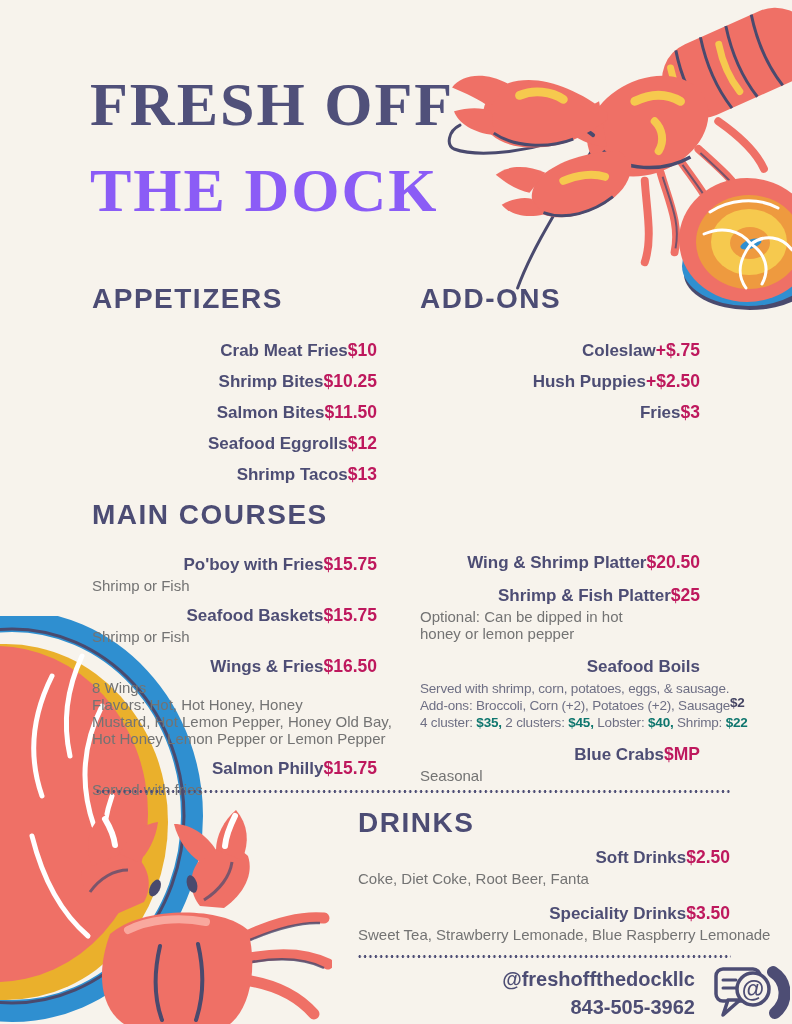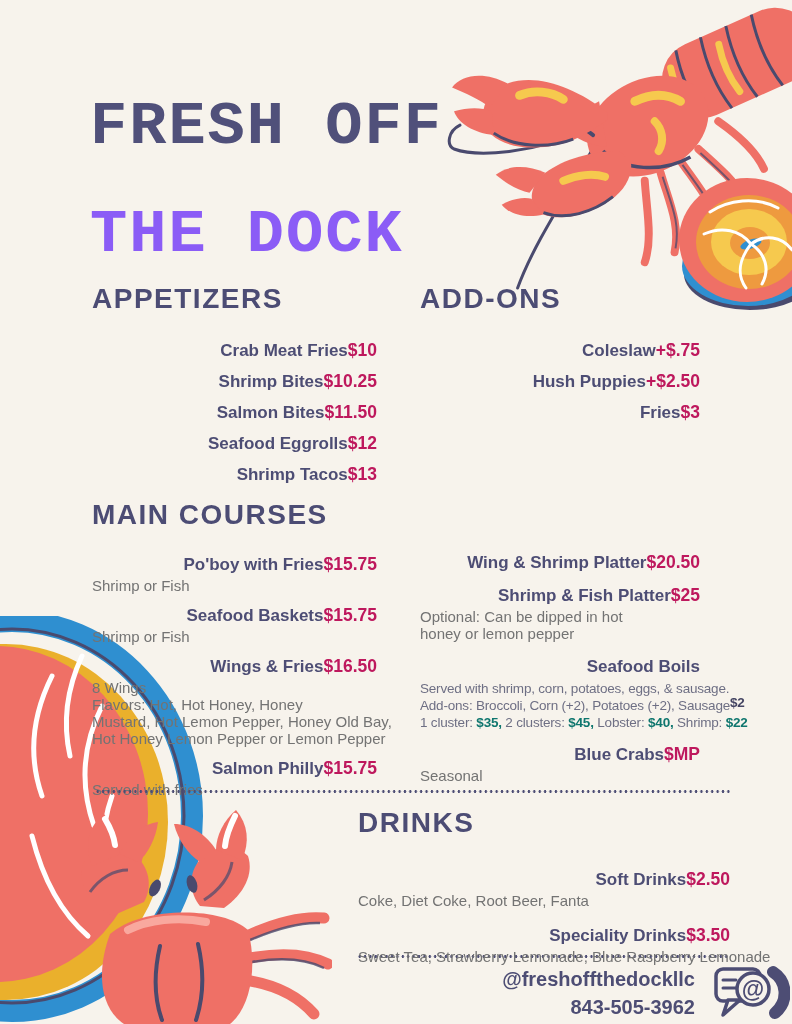--- a/index.html
+++ b/index.html
@@ -8,22 +8,21 @@
     position:relative; width:792px; height:1024px; margin:0 auto;
     background:#f7f3ec; overflow:hidden;
     font-family:"Liberation Sans", sans-serif; color:#4d4d74;
   }
   svg { display:block; }
 
   
   .title { position:absolute; left:90px; top:62px; line-height:1.38; }
   .title .t1, .title .t2 {
     font-size:62px; font-weight:800; letter-spacing:2px;
-    font-family:Liberation Mono, monospace;
-    margin-top:22px;
+    font-family:Liberation Serif, serif;
   }
   .title .t1 { color:#50507a; }
   .title .t2 { color:#8b5cf6; }
 
   
   .h { font-size:28px; line-height:30px; font-weight:800; letter-spacing:1.5px; color:#4c4c74; }
 
   
   .rows { margin-top:27px; display:flex; flex-direction:column; gap:12px; }
   .row  { display:flex; justify-content:flex-end; align-items:baseline; }
@@ -39,21 +38,21 @@
   .sec-main-left .items { margin-top:25px; }
   .mi { margin-bottom:11px; }
   .sec-main-right { position:absolute; left:420px; top:500px; width:332px; padding-top:53px; }
   .sec-main-right .row { width:280px; }
   .sec-main-right .mi { margin-bottom:14px; }
   .boils-desc { font-size:13.5px; letter-spacing:-0.2px; line-height:1.26; white-space:nowrap; margin-top:4px; color:#6e6f84; }
   .boils-desc .b { font-weight:800; color:#0f766e; }
   .boils-desc .sup { font-weight:800; color:#454563; position:relative; top:-3px; }
 
   .sec-drinks { position:absolute; left:358px; top:808px; width:382px; }
-  .sec-drinks .items { margin-top:32px; }
+  .sec-drinks .items { margin-top:10px; }
   .sec-drinks .mi { margin-bottom:16px; }
   .sec-drinks .row { width:372px; }
   .sec-drinks .desc { white-space:nowrap; }
 
   
   .dotted {
     position:absolute; height:3px;
     background-image:radial-gradient(circle, #4d4d74 1.2px, rgba(0,0,0,0) 1.45px);
     background-size:5.4px 3px; background-repeat:repeat-x;
   }
@@ -289,21 +288,21 @@
       <div class="desc">Optional: Can be dipped in hot
 honey or lemon pepper</div>
     </div>
     <div class="mi">
       <div class="row">
           <span class="nm">Seafood Boils</span>
         </div>
       <div class="boils-desc">
         <div>Served with shrimp, corn, potatoes, eggs, &amp; sausage.</div>
         <div><span>Add-ons: Broccoli, Corn (+2), Potatoes (+2), Sausage</span><span class="sup">$2</span></div>
-        <div><span>1 cluster: </span><span class="b">$35,</span><span> 2 clusters: </span><span class="b">$45,</span><span> Lobster: </span><span class="b">$40,</span><span> Shrimp: </span><span class="b">$22</span></div>
+        <div><span>4 cluster: </span><span class="b">$35,</span><span> 2 clusters: </span><span class="b">$45,</span><span> Lobster: </span><span class="b">$40,</span><span> Shrimp: </span><span class="b">$22</span></div>
       </div>
     </div>
     <div class="mi">
       <div class="row">
           <span class="nm">Blue Crabs</span>
           <span class="pr">$MP</span>
         </div>
       <div class="desc">Seasonal</div>
     </div>
   </section>

